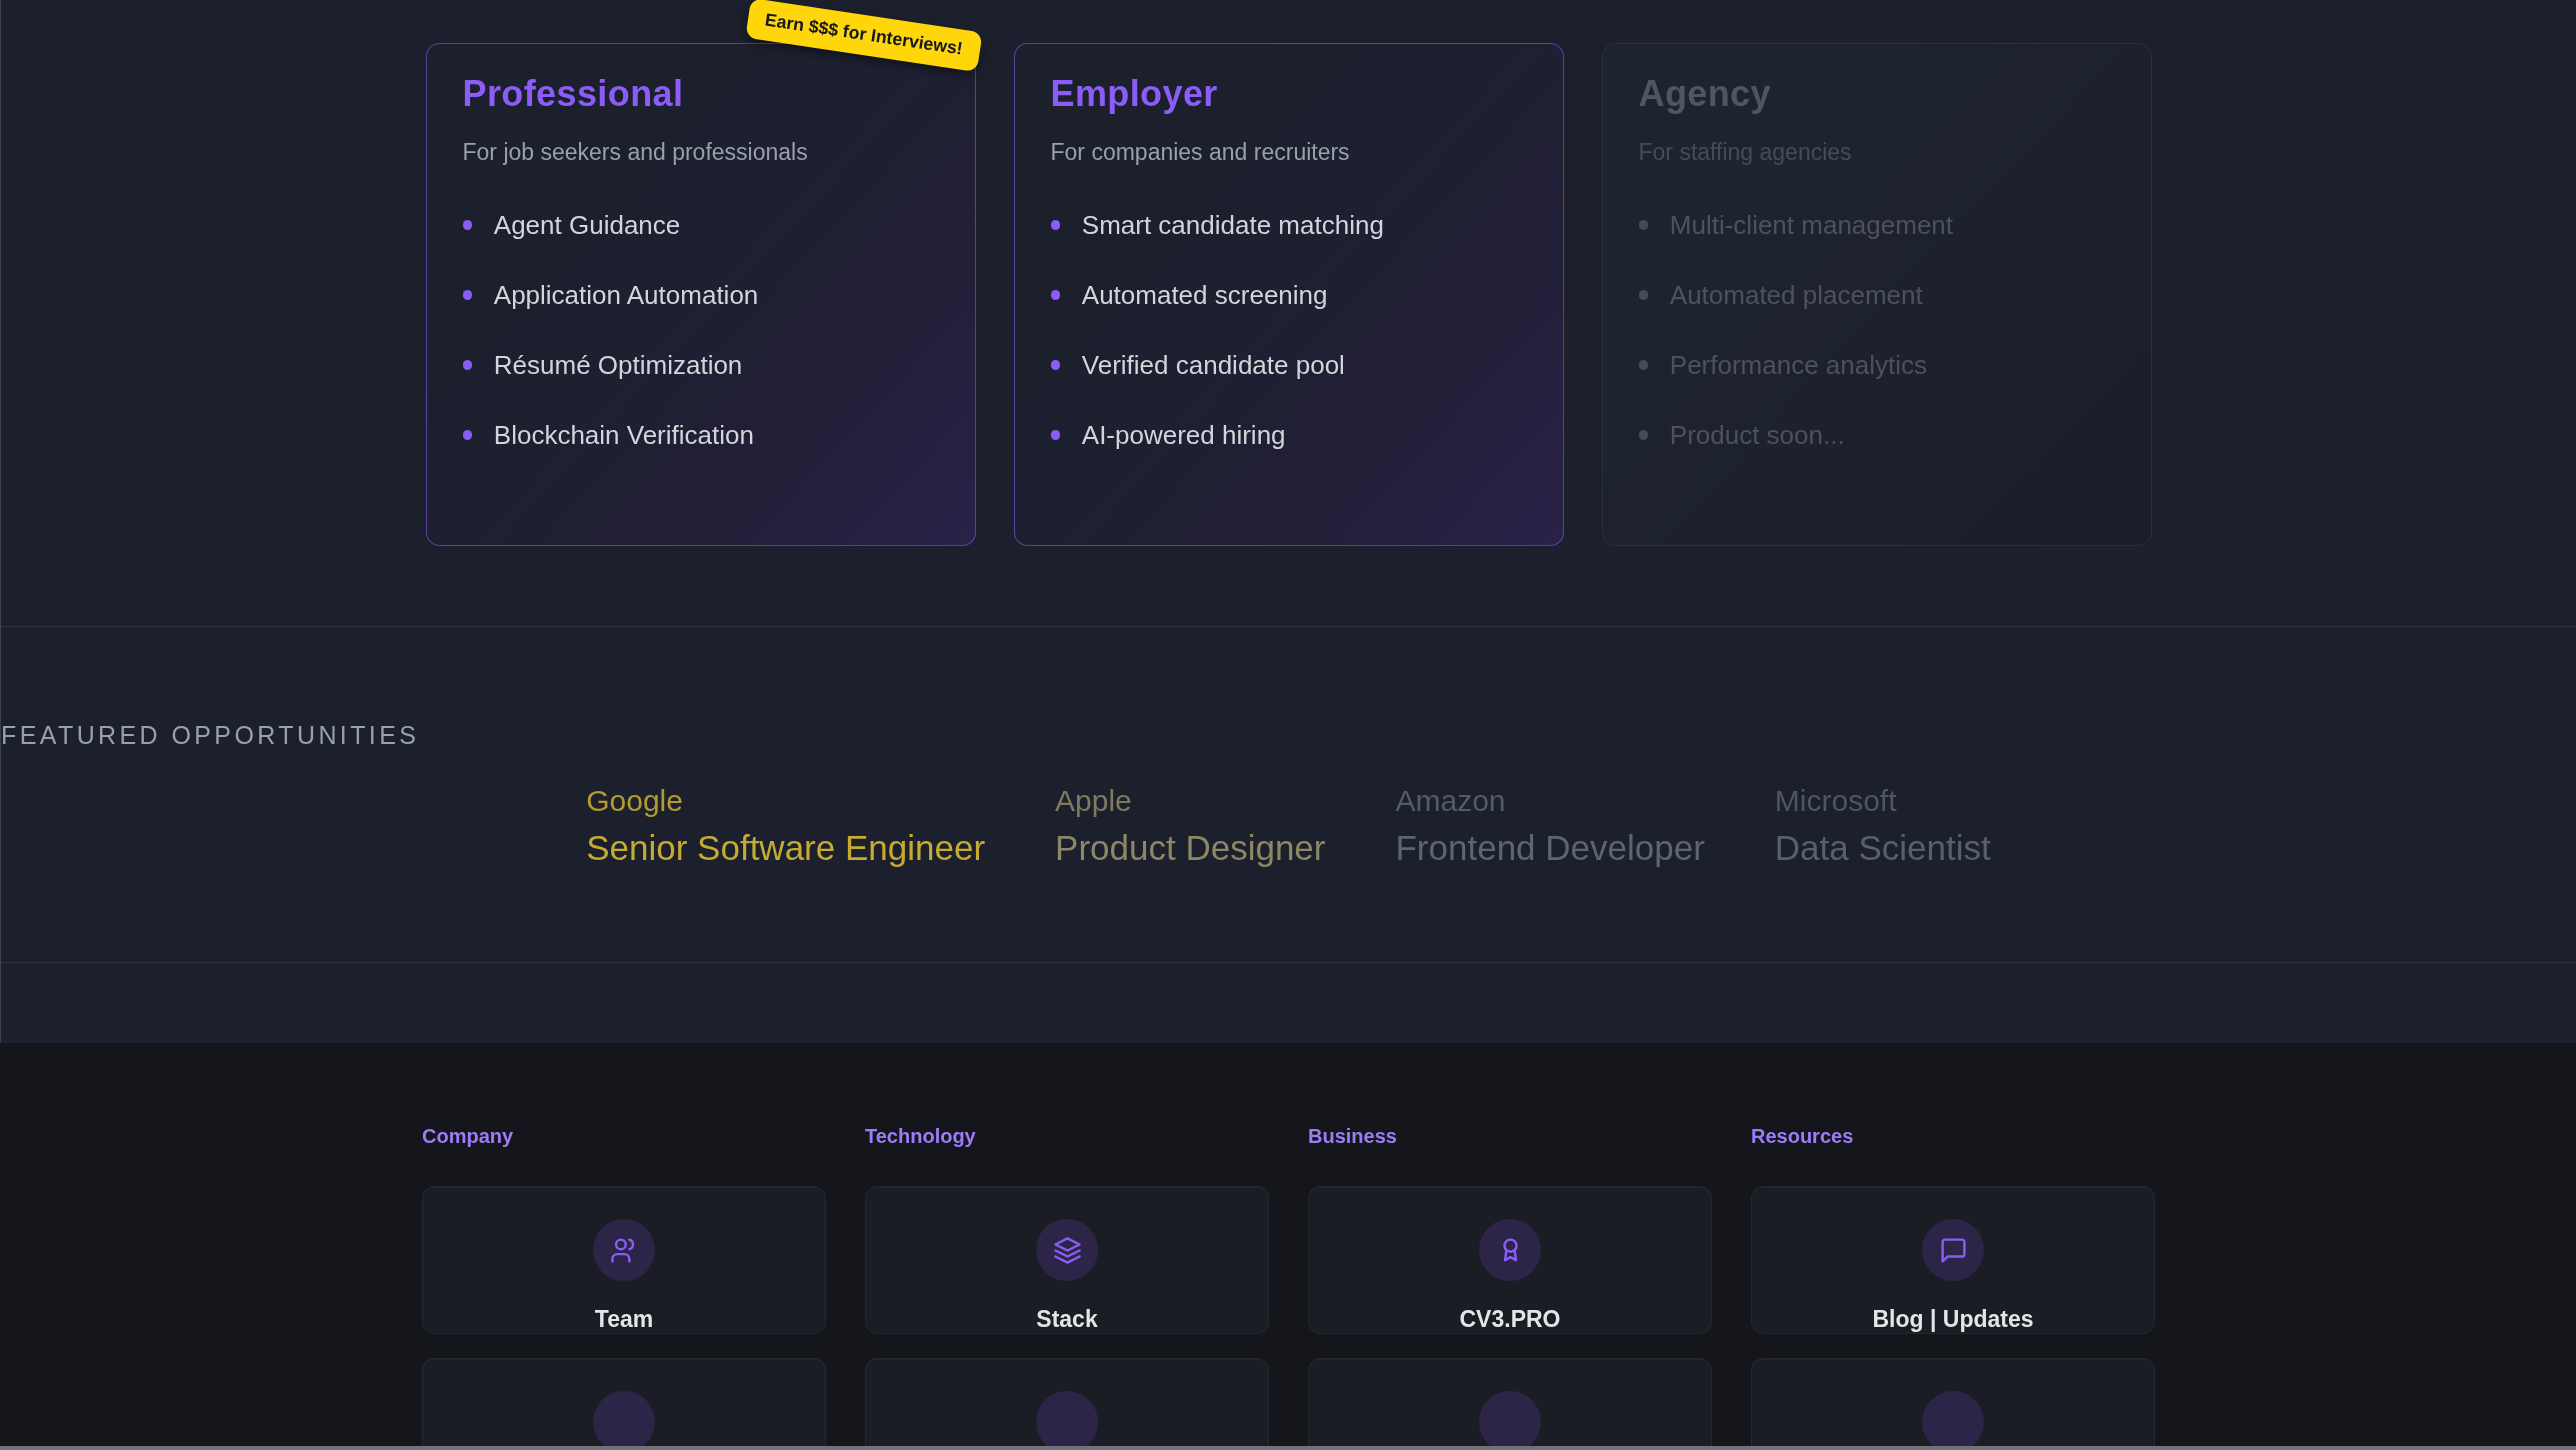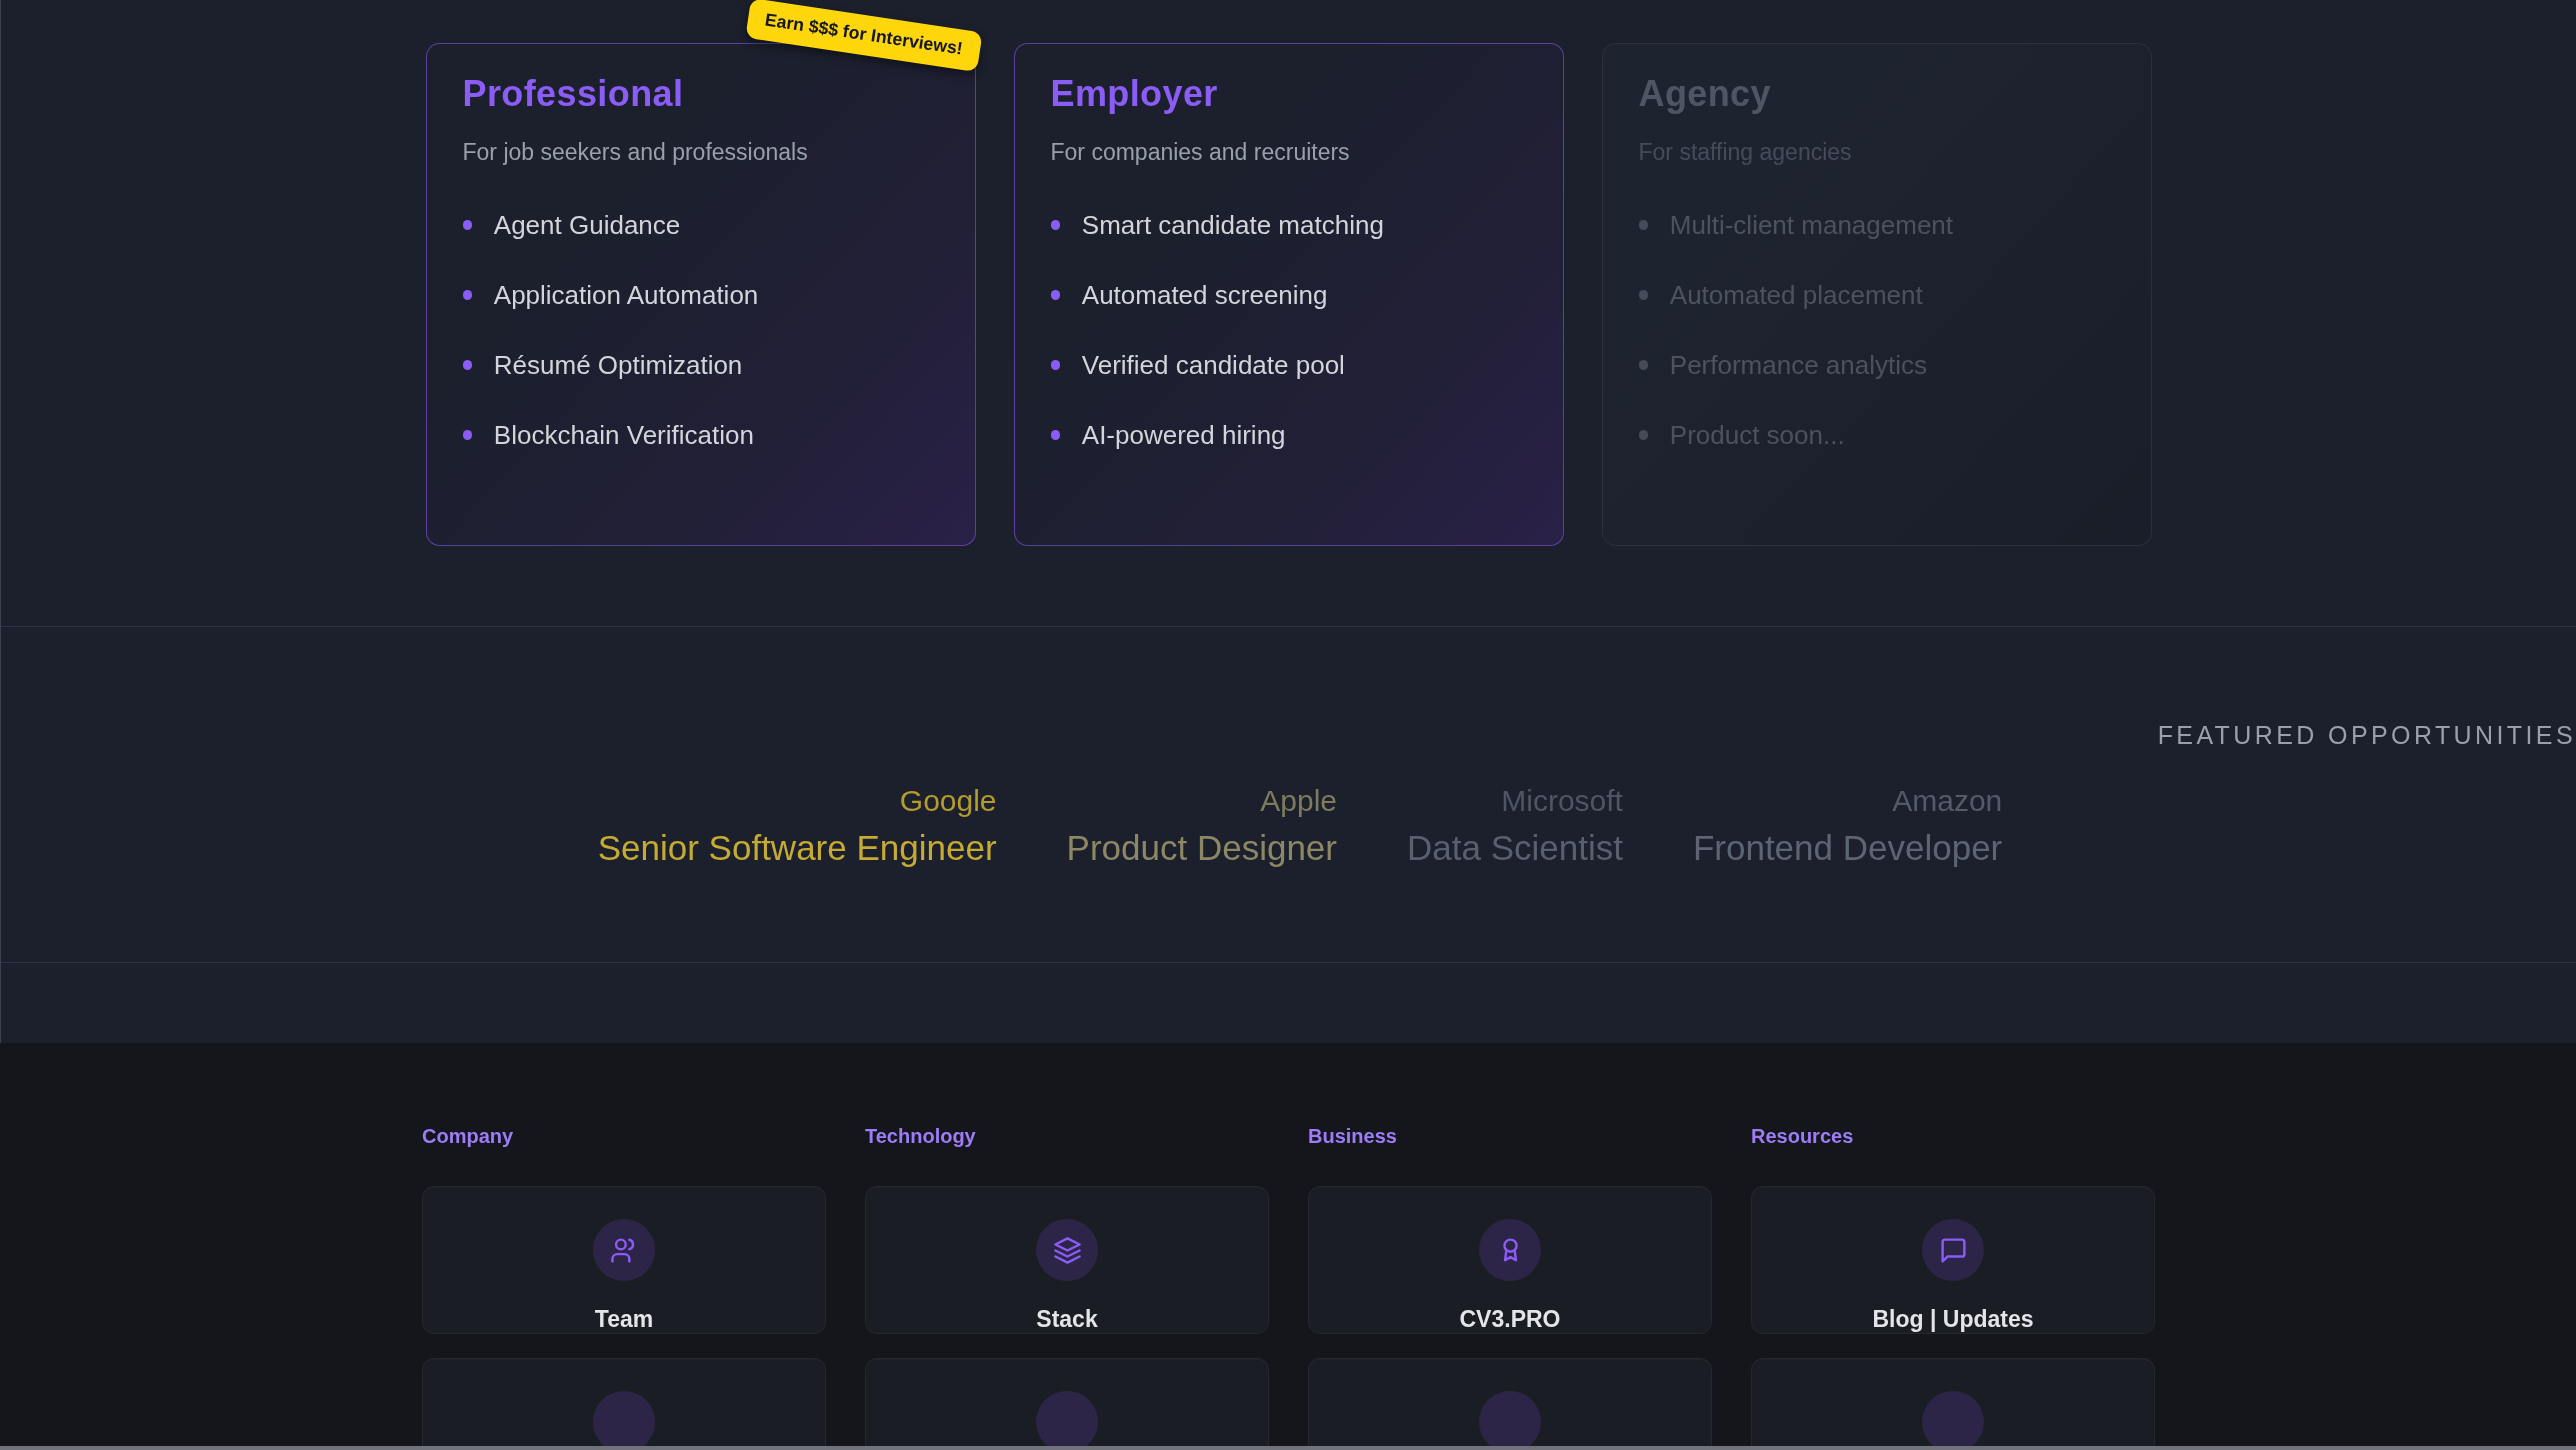--- a/index.html
+++ b/index.html
@@ -48,21 +48,21 @@
     position: absolute; left: 746px; top: 15px;
     transform: rotate(8.5deg);
     background: #ffd60a; color: #15181f;
     font-weight: bold; font-size: 17.7px;
     padding: 9.3px 17px; border-radius: 11px;
     box-shadow: 0 4.2px 10px rgba(0,0,0,.45);
     z-index: 5; white-space: nowrap;
   }
 
   
-  .featured-section { height: 335px; padding-top: 94px; text-align: right; margin-left: 23px; }
+  .featured-section { height: 335px; padding-top: 94px; text-align: left; }
   .featured-heading { font-size: 25px; font-weight: 400; letter-spacing: 3.4px; color: #98a0ac; }
   .jobs-row { display: flex; justify-content: center; align-items: flex-start; gap: 70px; margin-top: 34px; }
   .job { cursor: pointer; }
   .job-company { font-size: 30px; margin-bottom: 10px; }
   .job-title { font-size: 35px; }
   .job-0 .job-company { color: #b39b2e; } .job-0 .job-title { color: #c6ab33; }
   .job-1 .job-company { color: #7e7a5e; } .job-1 .job-title { color: #8d8766; }
   .job-2 .job-company { color: #4e5663; } .job-2 .job-title { color: #58606e; }
   .job-3 .job-company { color: #535b69; } .job-3 .job-title { color: #5d6573; }
 
@@ -187,28 +187,28 @@
     <h3 class="featured-heading">FEATURED OPPORTUNITIES</h3>
     <div class="jobs-row">
       <div class="job job-0">
         <div class="job-company">Google</div>
         <div class="job-title">Senior Software Engineer</div>
       </div>
       <div class="job job-1">
         <div class="job-company">Apple</div>
         <div class="job-title">Product Designer</div>
       </div>
+      <div class="job job-3">
+        <div class="job-company">Amazon</div>
+        <div class="job-title">Frontend Developer</div>
+      </div>
       <div class="job job-2">
         <div class="job-company">Microsoft</div>
         <div class="job-title">Data Scientist</div>
       </div>
-      <div class="job job-3">
-        <div class="job-company">Amazon</div>
-        <div class="job-title">Frontend Developer</div>
-      </div>
     </div>
   </section>
 
   <div class="gap-strip"></div>
 </div>
 
 <footer class="site-footer">
   <div class="footer-grid">
 
     <div class="f-col">

